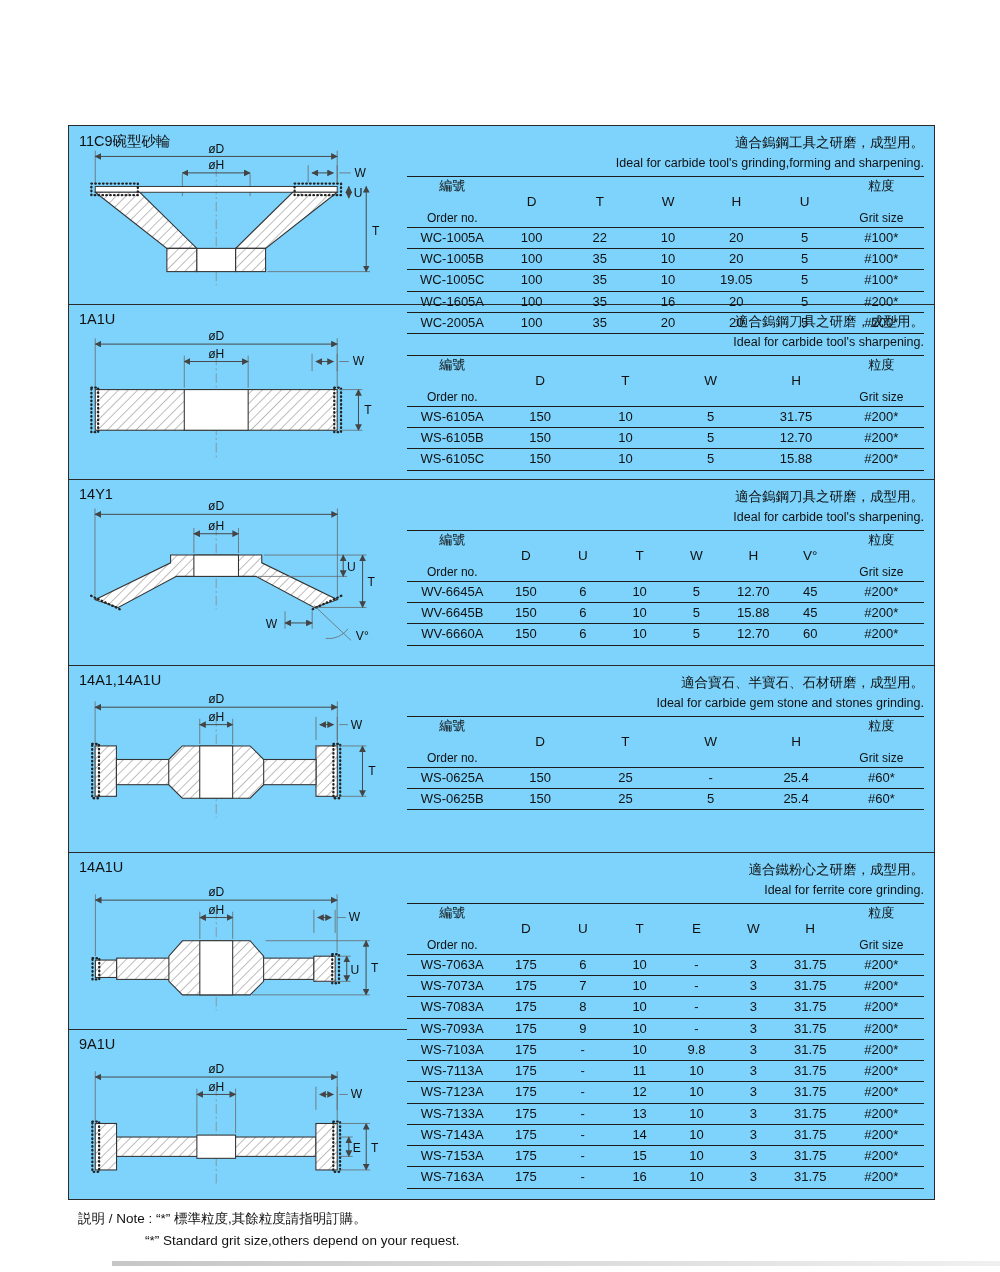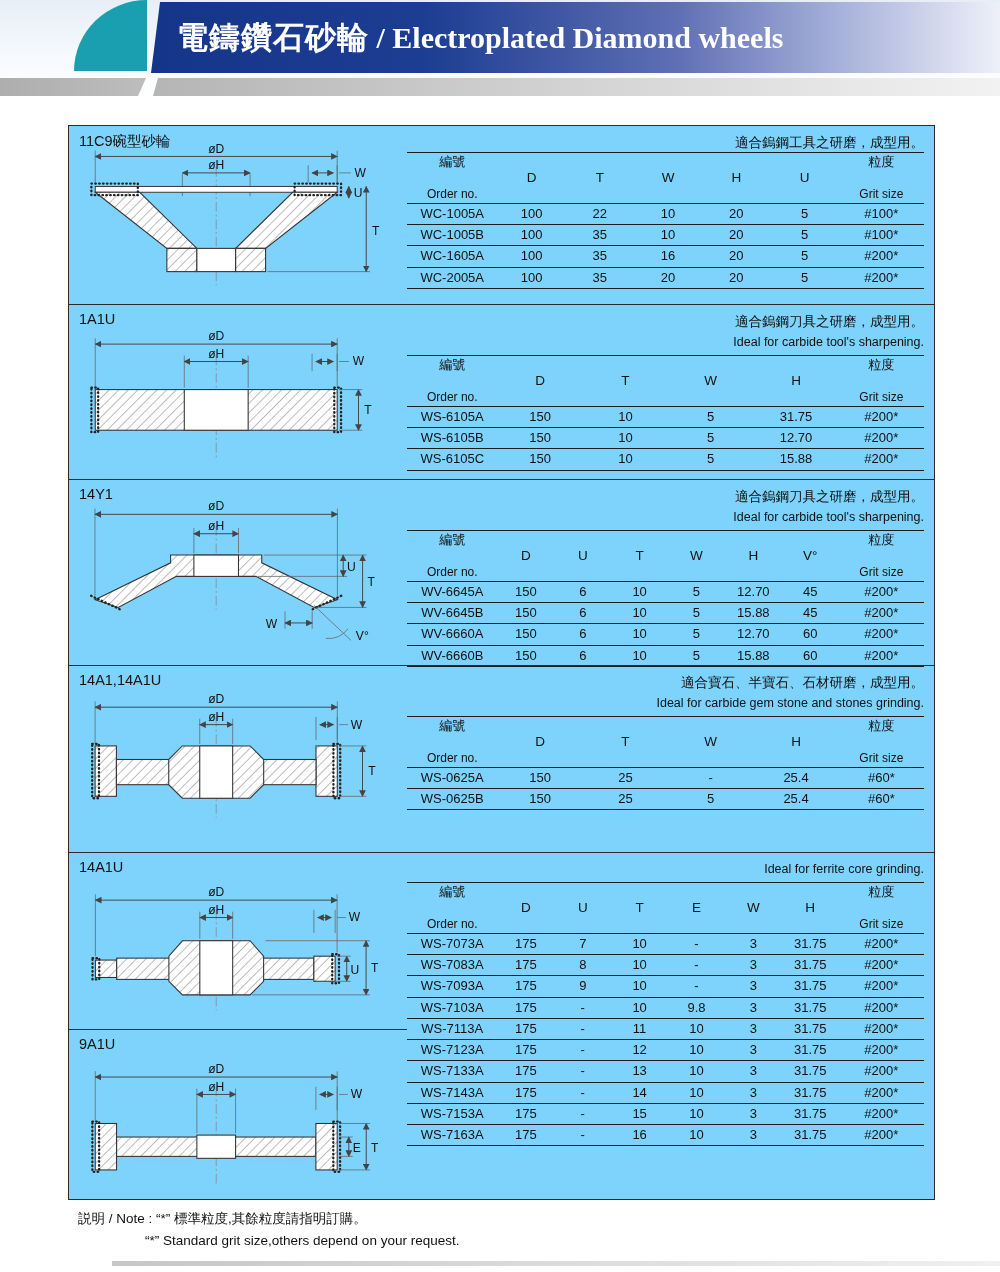--- a/index.html
+++ b/index.html
@@ -66,30 +66,20 @@
   .note-footer{position:absolute;left:78px;top:1208px;font-size:13.5px;line-height:1.6;}
   .note-l2{margin-left:67px;}
   .bottom-bar{position:absolute;left:112px;right:0;top:1261px;height:5px;
     background:linear-gradient(90deg,#c6c6c6,#f0f0f0);}
 </style>
 </head>
 <body>
 
 <div class="page">
 
-  <div class="page-header">
-    <div class="teal-quarter"></div>
-    <div class="banner">
-      <div class="banner-title">
-        <span class="t-zh">電鑄鑽石砂輪</span><span class="t-sep"> / </span><span class="t-en">Electroplated Diamond wheels</span>
-      </div>
-    </div>
-    <div class="gray-bar-left"></div>
-    <div class="gray-bar-right"></div>
-  </div>
 
   <div class="content">
 
     <div class="sec h-s1">
       <div class="sec-label">11C9碗型砂輪</div>
       <div class="diag">
         <svg width="330" height="150" viewBox="0 0 335 155">
           <defs>
             <pattern id="h1" patternUnits="userSpaceOnUse" width="7" height="7" patternTransform="rotate(45)">
               <rect width="7" height="7" fill="#fff"></rect>
@@ -123,20 +113,21 @@
           <rect class="dots" x="226" y="45" width="48" height="12"></rect>
           <line class="dim" x1="282" y1="48" x2="282" y2="60" marker-start="url(#ar1)" marker-end="url(#ar1)"></line>
           <text class="dlab" x="287" y="59">U</text>
           <line class="ext" x1="198" y1="136" x2="304" y2="136"></line>
           <line class="dim" x1="300" y1="48" x2="300" y2="136" marker-start="url(#ar1)" marker-end="url(#ar1)"></line>
           <text class="dlab" x="306" y="98">T</text>
         </svg>
       </div>
       <div class="sec-right">
         <div class="note-zh">適合鎢鋼工具之研磨，成型用。</div>
+        <div class="note-en">Ideal for carbide tool's grinding,forming and sharpening.</div>
         <div>
             <table class="spec">
               <colgroup>
                 <col style="width: 17.5%;">
                 <col>
                 <col>
                 <col>
                 <col>
                 <col>
                 <col style="width: 16.5%;">
@@ -167,20 +158,29 @@
                   <td>20</td>
                   <td>5</td>
                   <td>#100*</td>
                 </tr>
                 <tr>
                   <td>WC-1005B</td>
                   <td>100</td>
                   <td>35</td>
                   <td>10</td>
                   <td>20</td>
+                  <td>5</td>
+                  <td>#100*</td>
+                </tr>
+                <tr>
+                  <td>WC-1005C</td>
+                  <td>100</td>
+                  <td>35</td>
+                  <td>10</td>
+                  <td>19.05</td>
                   <td>5</td>
                   <td>#100*</td>
                 </tr>
                 <tr>
                   <td>WC-1605A</td>
                   <td>100</td>
                   <td>35</td>
                   <td>16</td>
                   <td>20</td>
                   <td>5</td>
@@ -394,30 +394,20 @@
                   <td>45</td>
                   <td>#200*</td>
                 </tr>
                 <tr>
                   <td>WV-6660A</td>
                   <td>150</td>
                   <td>6</td>
                   <td>10</td>
                   <td>5</td>
                   <td>12.70</td>
-                  <td>60</td>
-                  <td>#200*</td>
-                </tr>
-                <tr>
-                  <td>WV-6660B</td>
-                  <td>150</td>
-                  <td>6</td>
-                  <td>10</td>
-                  <td>5</td>
-                  <td>15.88</td>
                   <td>60</td>
                   <td>#200*</td>
                 </tr>
               </tbody>
             </table>
           </div>
       </div>
     </div>
 
     <div class="sec h-s4">
@@ -594,20 +584,21 @@
               <line class="ext" x1="272" y1="112" x2="286" y2="112"></line>
             <text class="dlab" x="286" y="107">E</text>
             <line class="dim" x1="300" y1="78" x2="300" y2="126" marker-start="url(#ar6)" marker-end="url(#ar6)"></line>
             <line class="ext" x1="272" y1="78" x2="304" y2="78"></line>
               <line class="ext" x1="272" y1="126" x2="304" y2="126"></line>
             <text class="dlab" x="305" y="107">T</text>
           </svg>
         </div>
       </div>
       <div class="right-col">
+        <div class="note-zh">適合鐵粉心之研磨，成型用。</div>
         <div class="note-en">Ideal for ferrite core grinding.</div>
         <div>
             <table class="spec">
               <colgroup>
                 <col style="width: 17.5%;">
                 <col>
                 <col>
                 <col>
                 <col>
                 <col>
@@ -627,20 +618,30 @@
                   <th>W</th>
                   <th>H</th>
                   <th>
                     <div>粒度</div>
                     <div class="h-en">Grit size</div>
                   </th>
                 </tr>
               </thead>
               <tbody>
                 <tr>
+                  <td>WS-7063A</td>
+                  <td>175</td>
+                  <td>6</td>
+                  <td>10</td>
+                  <td>-</td>
+                  <td>3</td>
+                  <td>31.75</td>
+                  <td>#200*</td>
+                </tr>
+                <tr>
                   <td>WS-7073A</td>
                   <td>175</td>
                   <td>7</td>
                   <td>10</td>
                   <td>-</td>
                   <td>3</td>
                   <td>31.75</td>
                   <td>#200*</td>
                 </tr>
                 <tr>

